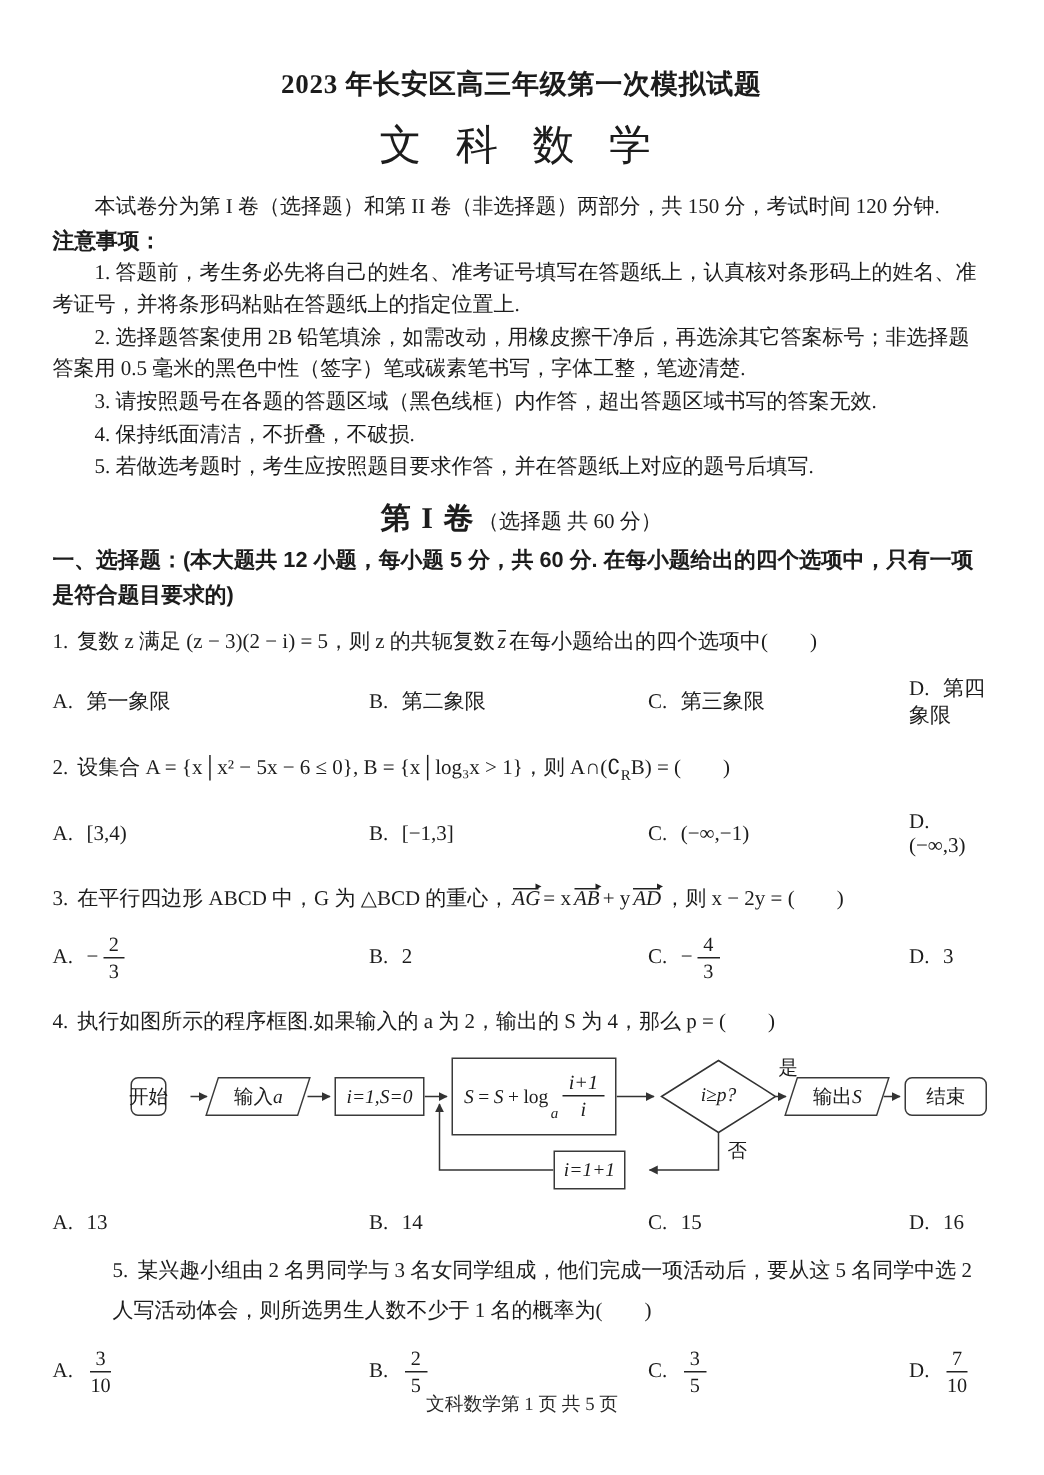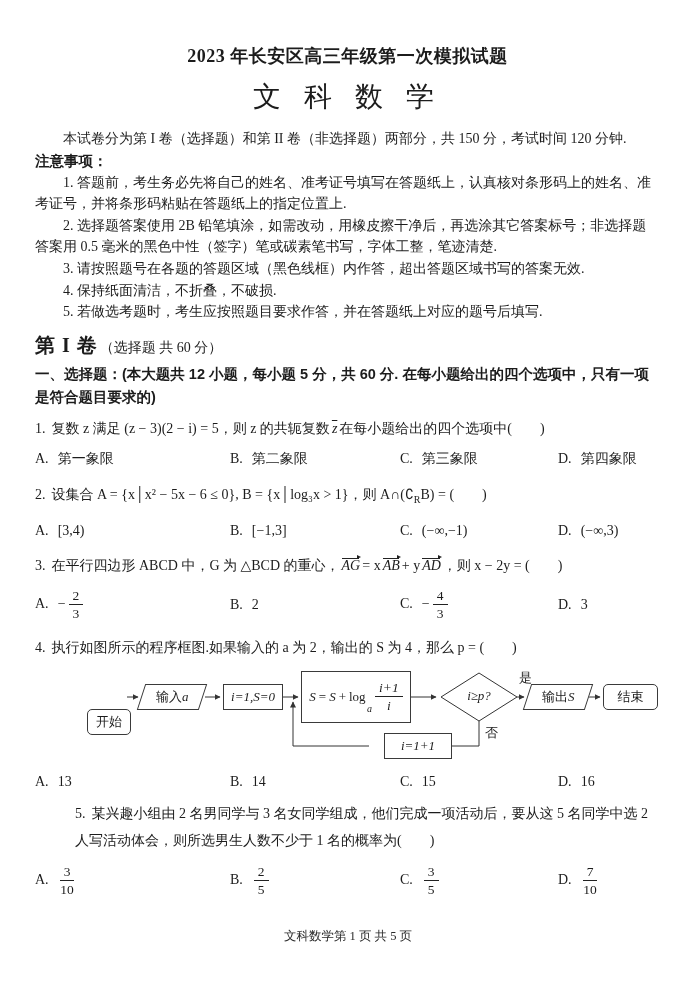--- a/index.html
+++ b/index.html
@@ -8,30 +8,30 @@
     font-family:"Liberation Serif","DejaVu Serif",serif;
     position:relative;overflow:hidden;
   }
   .content{padding:44px 36px 0 35px;}
   .exam-title{text-align:center;font-size:18px;font-weight:700;letter-spacing:.5px;margin:0 0 10px;}
   .subject-title{text-align:center;font-size:28px;font-weight:500;letter-spacing:8px;margin:0 0 12px;}
   .body-p{font-size:14px;line-height:21.6px;margin:0;}
   .indent{text-indent:2em;}
   .hei{font-family:"Liberation Sans","DejaVu Sans",sans-serif;font-weight:700;}
   .notice-heading{font-size:14.5px;line-height:22px;margin:0;}
-  .section-line{margin:9px 0 4px;}
+  .section-line{text-align:center;margin:9px 0 4px;}
   .sec-big{font-size:20px;font-weight:700;letter-spacing:1px;}
   .sec-small{font-size:14px;margin-left:2px;}
   .part-header{font-size:14.5px;line-height:23px;margin:3px 0 0;}
   .q{font-size:14px;}
   .stem{line-height:25px;margin:0;}
   .q1{margin-top:7px;} .q2{margin-top:13px;} .q2 .stem{line-height:28px;}
   .q3{margin-top:14px;} .q4{margin-top:9px;} .q5{margin-top:10px;} .q5 .stem{line-height:27px;margin-left:40px;}
   .qnum{margin-right:6px;}
-  .opts{display:grid;grid-template-columns:195px 170px 158px 1fr;margin:9px 0 0;align-items:center;}
+  .opts{display:grid;grid-template-columns:195px 170px 158px 1fr;margin:9px 0 0;align-items:center;gap:16px;}
   .opts.tall{margin-top:6px;min-height:42px;}
   .olabel{margin-right:9px;}
   .mv{font-style:italic;}
   .olbar{font-style:italic;text-decoration:overline;margin:0 2px;}
   sub{font-size:10px;}
   .vec{font-style:italic;position:relative;margin:13px 2px;}
   .vec::before{content:"";position:absolute;left:0;right:1px;top:0;border-top:1px solid #222;}
   .vec::after{content:"";position:absolute;right:-3px;top:-3px;border:2.5px solid transparent;border-left:4px solid #222;}
   .frac{display:inline-flex;flex-direction:column;align-items:center;vertical-align:middle;line-height:1.15;font-size:13.5px;margin:0 2px;}
   .frac .fn{padding:0 4px 1px;border-bottom:1px solid #222;}
@@ -124,21 +124,21 @@
         <line x1="46" y1="29" x2="57" y2="29" stroke="#333" stroke-width="1" marker-end="url(#ah)"></line>
         <line x1="124" y1="29" x2="139" y2="29" stroke="#333" stroke-width="1" marker-end="url(#ah)"></line>
         <line x1="202" y1="29" x2="217" y2="29" stroke="#333" stroke-width="1" marker-end="url(#ah)"></line>
         <line x1="330" y1="29" x2="355" y2="29" stroke="#333" stroke-width="1" marker-end="url(#ah)"></line>
         <line x1="436" y1="29" x2="443" y2="29" stroke="#333" stroke-width="1" marker-end="url(#ah)"></line>
         <line x1="508" y1="29" x2="519" y2="29" stroke="#333" stroke-width="1" marker-end="url(#ah)"></line>
         <polygon points="360,29 398,5 436,29 398,53" fill="#fff" stroke="#333" stroke-width="1"></polygon>
         <polyline points="398,53 398,78 352,78" fill="none" stroke="#333" stroke-width="1" marker-end="url(#ah)"></polyline>
         <polyline points="288,78 212,78 212,34" fill="none" stroke="#333" stroke-width="1" marker-end="url(#ah)"></polyline>
       </svg>
-      <div class="fnode round" style="left:6px;top:16px;width:44px;height:26px;margin-top:25px;">开始</div>
+      <div class="fnode round" style="left:6px;top:16px;width:24px;height:26px;">开始</div>
       <div class="fnode skew" style="left:60px;top:16px;width:62px;height:26px;">
           <span class="unskew">
             <span>输入</span>
             <span class="mv">a</span>
           </span>
         </div>
       <div class="fnode mv" style="left:142px;top:16px;width:60px;height:26px;">i=1,S=0</div>
       <div class="fnode" style="left:220px;top:3px;width:110px;height:52px;">
         <span class="sbox-inner">
             <span class="mv">S</span>
@@ -156,21 +156,21 @@
       <div class="cond-text" style="left:358px;top:20px;width:80px;">i≥p?</div>
       <div class="flabel" style="left:438px;top:1px;">是</div>
       <div class="fnode skew" style="left:446px;top:16px;width:62px;height:26px;">
           <span class="unskew">
             <span>输出</span>
             <span class="mv">S</span>
           </span>
         </div>
       <div class="fnode round" style="left:522px;top:16px;width:55px;height:26px;">结束</div>
       <div class="flabel" style="left:404px;top:56px;">否</div>
-      <div class="fnode mv" style="left:303px;top:65px;width:68px;height:26px;">i=1+1</div>
+      <div class="fnode mv" style="left:288px;top:65px;width:48px;height:26px;">i=1+1</div>
     </div>
 
     <div class="opts">
       <span><span class="olabel">A.</span><span>13</span></span>
       <span><span class="olabel">B.</span><span>14</span></span>
       <span><span class="olabel">C.</span><span>15</span></span>
       <span><span class="olabel">D.</span><span>16</span></span>
     </div>
   </div>
 

